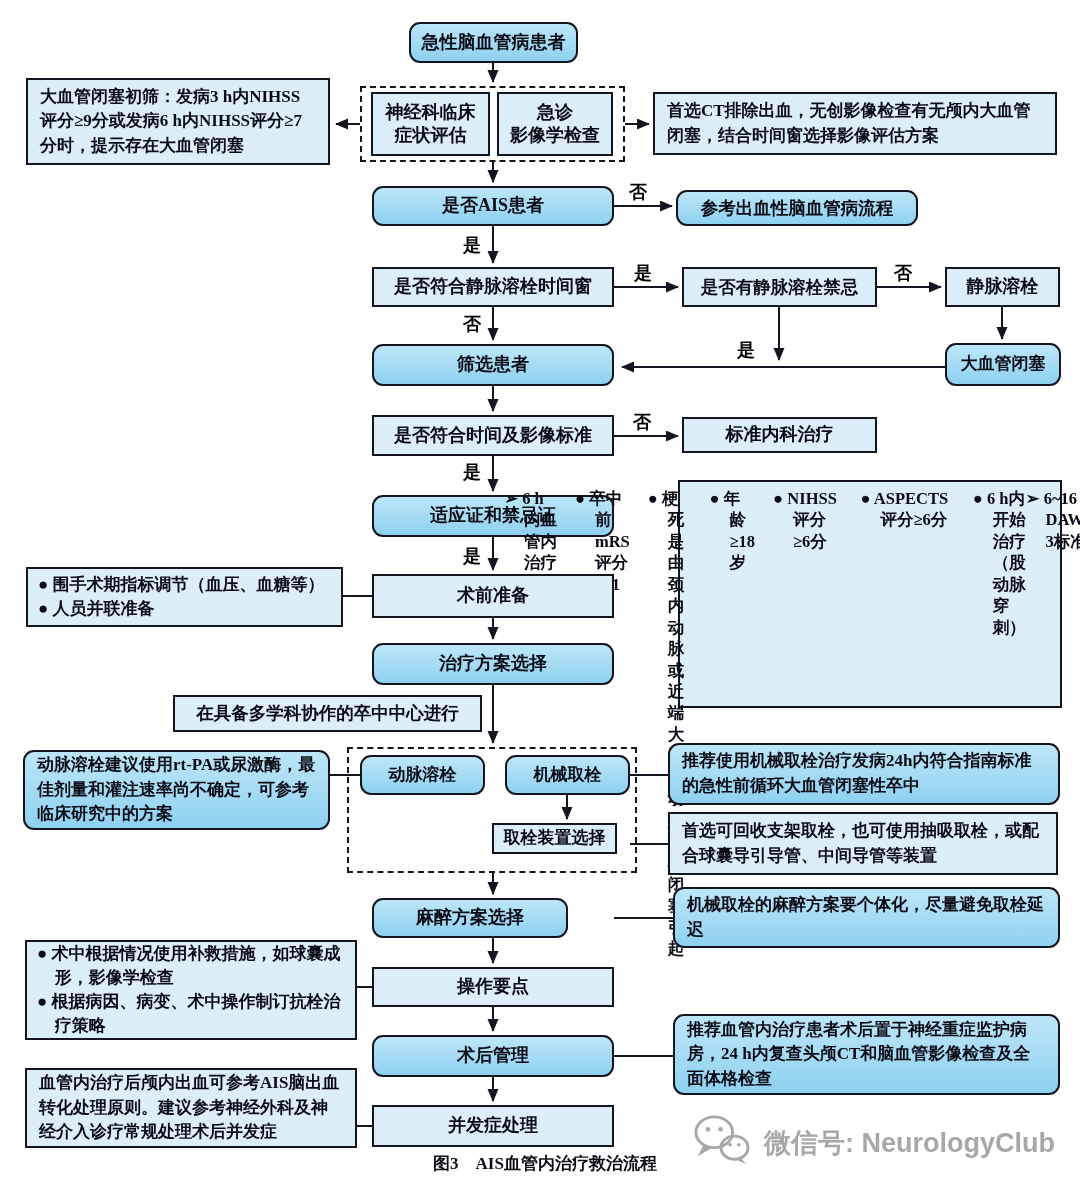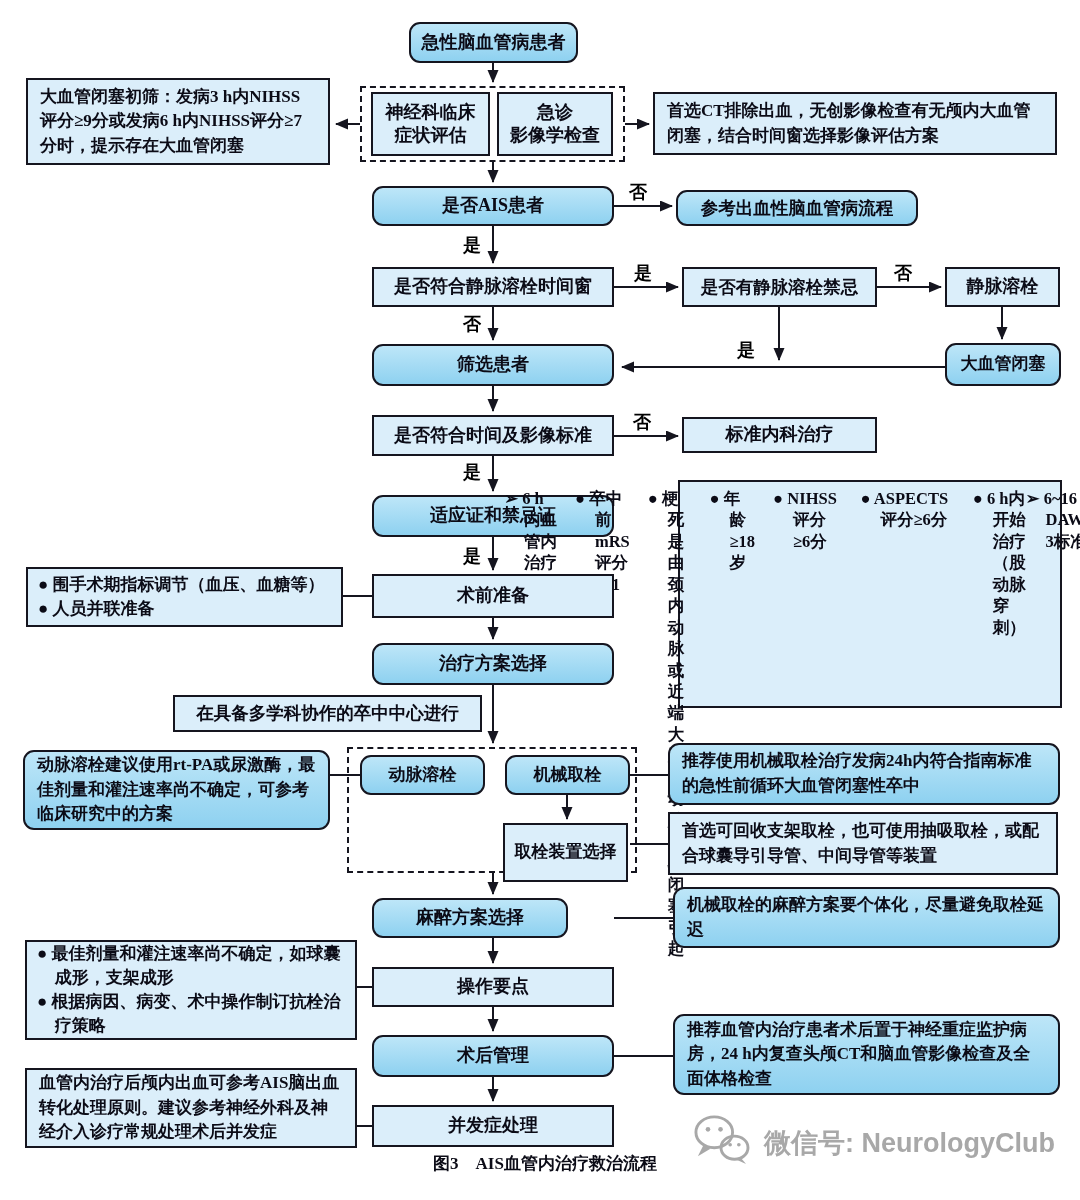--- a/index.html
+++ b/index.html
@@ -103,28 +103,28 @@
   <div class="node plain criteria" style="left:678px;top:480px;width:384px;height:228px"><div class="l0">➢ 6 h内血管内治疗标准：</div><div class="l1">● 卒中前mRS评分0~1分</div><div class="l1">● 梗死是由颈内动脉或近端大脑中动脉M1段闭塞引起</div><div class="l1">● 年龄≥18岁</div><div class="l1">● NIHSS评分≥6分</div><div class="l1">● ASPECTS评分≥6分</div><div class="l1">● 6 h内开始治疗（股动脉穿刺）</div><div class="l0">➢ 6~16 h：DAWN/DEFUSE 3标准</div><div class="l0">➢ 16~24 h：DAWN标准</div></div>
 
   <div class="node plain note-list" style="left:26px;top:567px;width:317px;height:60px"><div class="hang">● 围手术期指标调节（血压、血糖等）</div><div class="hang">● 人员并联准备</div></div>
   <div class="node plain" style="left:372px;top:574px;width:242px;height:44px">术前准备</div>
   <div class="node stage" style="left:372px;top:643px;width:242px;height:42px">治疗方案选择</div>
   <div class="node plain" style="left:173px;top:695px;width:309px;height:37px;font-size:17.5px">在具备多学科协作的卒中中心进行</div>
 
   <div class="node stage note" style="left:23px;top:750px;width:307px;height:80px">动脉溶栓建议使用rt-PA或尿激酶，最佳剂量和灌注速率尚不确定，可参考临床研究中的方案</div>
   <div class="node stage" style="left:360px;top:755px;width:125px;height:40px;font-size:17px">动脉溶栓</div>
   <div class="node stage" style="left:505px;top:755px;width:125px;height:40px;font-size:17px">机械取栓</div>
-  <div class="node plain" style="left:503px;top:823px;width:125px;height:59px;font-size:17px">取栓装置选择</div>
+  <div class="node plain" style="left:492px;top:823px;width:125px;height:31px;font-size:17px">取栓装置选择</div>
   <div class="node stage note" style="left:668px;top:743px;width:392px;height:62px">推荐使用机械取栓治疗发病24h内符合指南标准的急性前循环大血管闭塞性卒中</div>
   <div class="node plain note" style="left:668px;top:812px;width:390px;height:63px">首选可回收支架取栓，也可使用抽吸取栓，或配合球囊导引导管、中间导管等装置</div>
 
   <div class="node stage" style="left:372px;top:898px;width:196px;height:40px">麻醉方案选择</div>
   <div class="node stage note" style="left:673px;top:887px;width:387px;height:61px">机械取栓的麻醉方案要个体化，尽量避免取栓延迟</div>
 
-  <div class="node plain note-list" style="left:25px;top:940px;width:332px;height:100px"><div class="hang">● 最佳剂量和灌注速率尚不确定，如球囊成形，支架成形</div><div class="hang">● 根据病因、病变、术中操作制订抗栓治疗策略</div></div>
+  <div class="node plain note-list" style="left:25px;top:940px;width:332px;height:100px"><div class="hang">● 术中根据情况使用补救措施，如球囊成形，影像学检查</div><div class="hang">● 根据病因、病变、术中操作制订抗栓治疗策略</div></div>
   <div class="node plain" style="left:372px;top:967px;width:242px;height:40px">操作要点</div>
 
   <div class="node stage" style="left:372px;top:1035px;width:242px;height:42px">术后管理</div>
   <div class="node stage note" style="left:673px;top:1014px;width:387px;height:81px">推荐血管内治疗患者术后置于神经重症监护病房，24 h内复查头颅CT和脑血管影像检查及全面体格检查</div>
 
   <div class="node plain" style="left:372px;top:1105px;width:242px;height:42px">并发症处理</div>
   <div class="node plain note" style="left:25px;top:1068px;width:332px;height:80px">血管内治疗后颅内出血可参考AIS脑出血转化处理原则。建议参考神经外科及神经介入诊疗常规处理术后并发症</div>
 
   <div class="lbl" style="left:629px;top:183px">否</div>
   <div class="lbl" style="left:463px;top:236px">是</div>

